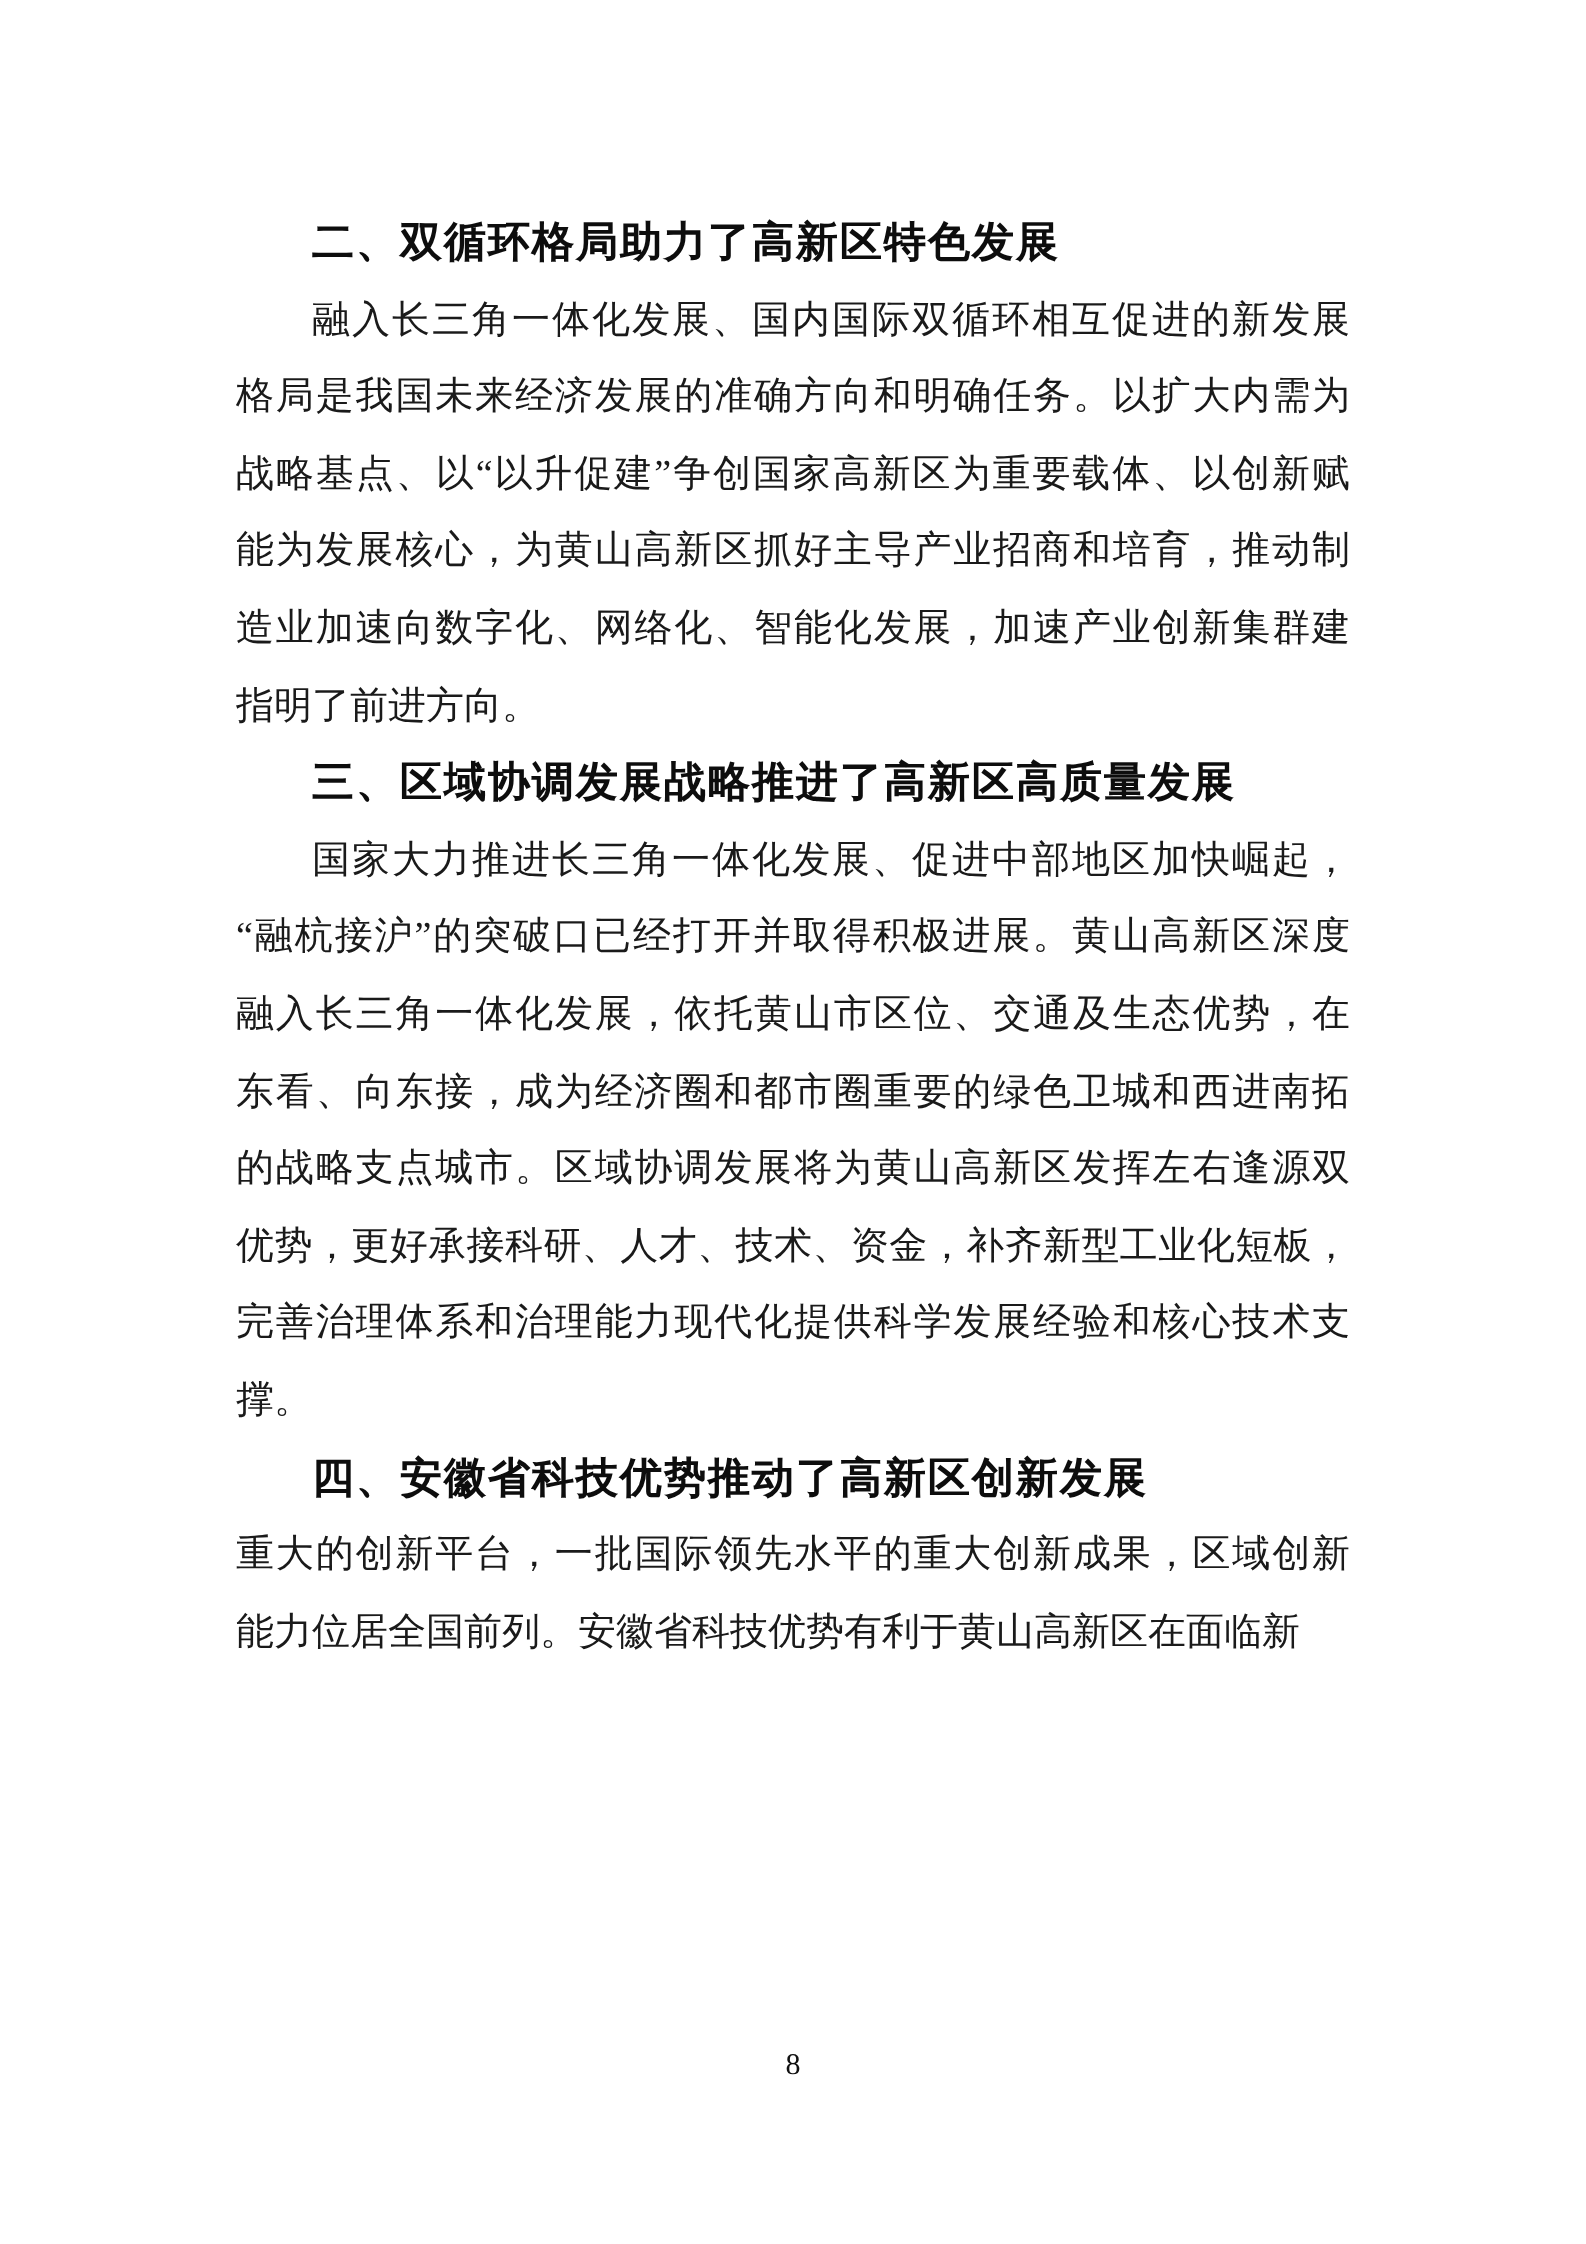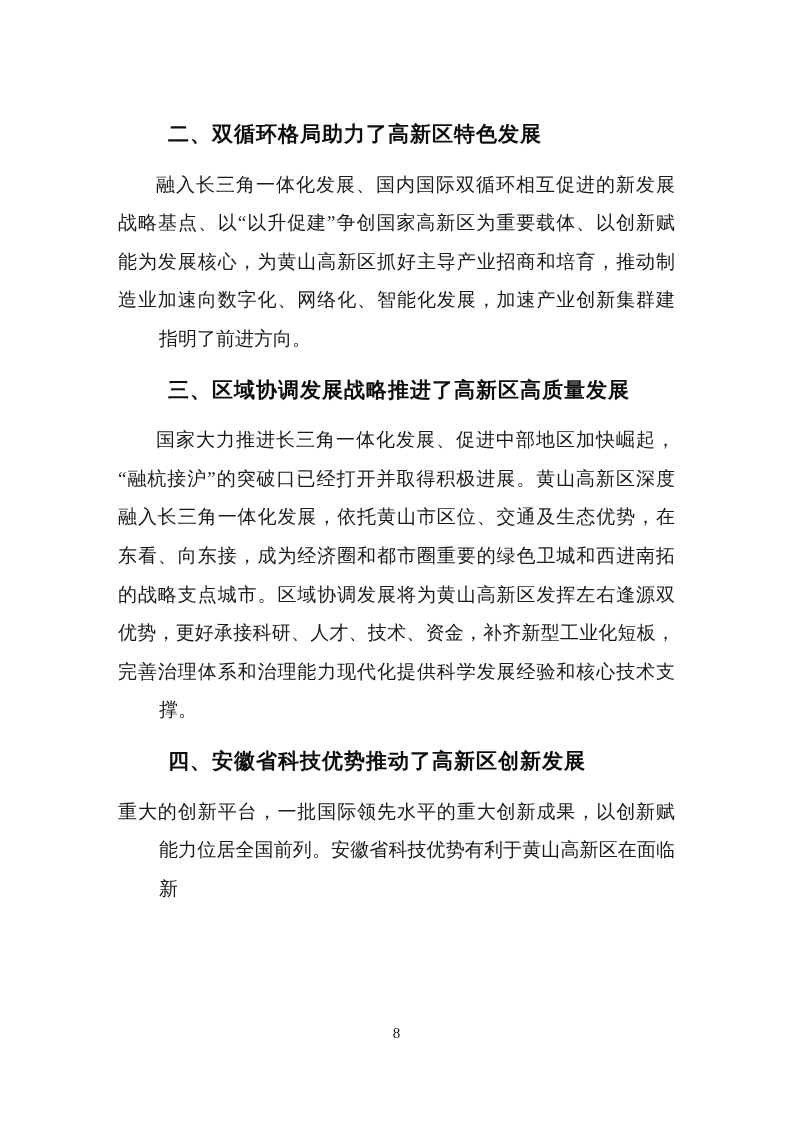--- a/index.html
+++ b/index.html
@@ -16,21 +16,21 @@
     overflow: hidden;
     color: #141414;
   }
   .content {
     position: absolute;
     left: 118px;
     top: 103px;
     width: 557px;
   }
   .section-heading {
-    margin: 12px;
+    margin: 0;
     font-size: 21px;
     line-height: 38.6px;
     font-weight: bold;
     text-indent: 38px;
     color: #0d0d0d;
     font-family: "Liberation Sans", "DejaVu Sans", sans-serif;
     letter-spacing: 1px;
     white-space: nowrap;
   }
   .paragraph {
@@ -43,21 +43,20 @@
     text-align: justify;
     text-align-last: justify;
     text-justify: inter-character;
     color: #1a1a1a;
   }
   .text-line.first {
     text-indent: 38px;
   }
   .text-line.last {
     text-align-last: left;
-    margin-left: 41px;
   }
   .page-footer {
     position: absolute;
     left: 0;
     top: 1024px;
     width: 100%;
     text-align: center;
   }
   .page-number {
     font-size: 15px;
@@ -66,38 +65,39 @@
   }
 </style>
 </head>
 <body>
 
 <div class="page">
   <main class="content" id="content">
       <h2 class="section-heading">二、双循环格局助力了高新区特色发展</h2>
       <p class="paragraph">
         <span class="text-line first">融入长三角一体化发展、国内国际双循环相互促进的新发展</span>
+        <span class="text-line">格局是我国未来经济发展的准确方向和明确任务。以扩大内需为</span>
         <span class="text-line">战略基点、以“以升促建”争创国家高新区为重要载体、以创新赋</span>
         <span class="text-line">能为发展核心，为黄山高新区抓好主导产业招商和培育，推动制</span>
         <span class="text-line">造业加速向数字化、网络化、智能化发展，加速产业创新集群建</span>
         <span class="text-line last">指明了前进方向。</span>
       </p>
       <h2 class="section-heading">三、区域协调发展战略推进了高新区高质量发展</h2>
       <p class="paragraph">
         <span class="text-line first">国家大力推进长三角一体化发展、促进中部地区加快崛起，</span>
         <span class="text-line">“融杭接沪”的突破口已经打开并取得积极进展。黄山高新区深度</span>
         <span class="text-line">融入长三角一体化发展，依托黄山市区位、交通及生态优势，在</span>
         <span class="text-line">东看、向东接，成为经济圈和都市圈重要的绿色卫城和西进南拓</span>
         <span class="text-line">的战略支点城市。区域协调发展将为黄山高新区发挥左右逢源双</span>
         <span class="text-line">优势，更好承接科研、人才、技术、资金，补齐新型工业化短板，</span>
         <span class="text-line">完善治理体系和治理能力现代化提供科学发展经验和核心技术支</span>
         <span class="text-line last">撑。</span>
       </p>
       <h2 class="section-heading">四、安徽省科技优势推动了高新区创新发展</h2>
       <p class="paragraph">
-        <span class="text-line">重大的创新平台，一批国际领先水平的重大创新成果，以创新赋</span>
+        <span class="text-line">重大的创新平台，一批国际领先水平的重大创新成果，区域创新</span>
         <span class="text-line last">能力位居全国前列。安徽省科技优势有利于黄山高新区在面临新</span>
       </p>
     </main>
   <footer class="page-footer">
     <span class="page-number">8</span>
   </footer>
 </div>
 
 </body></html>

